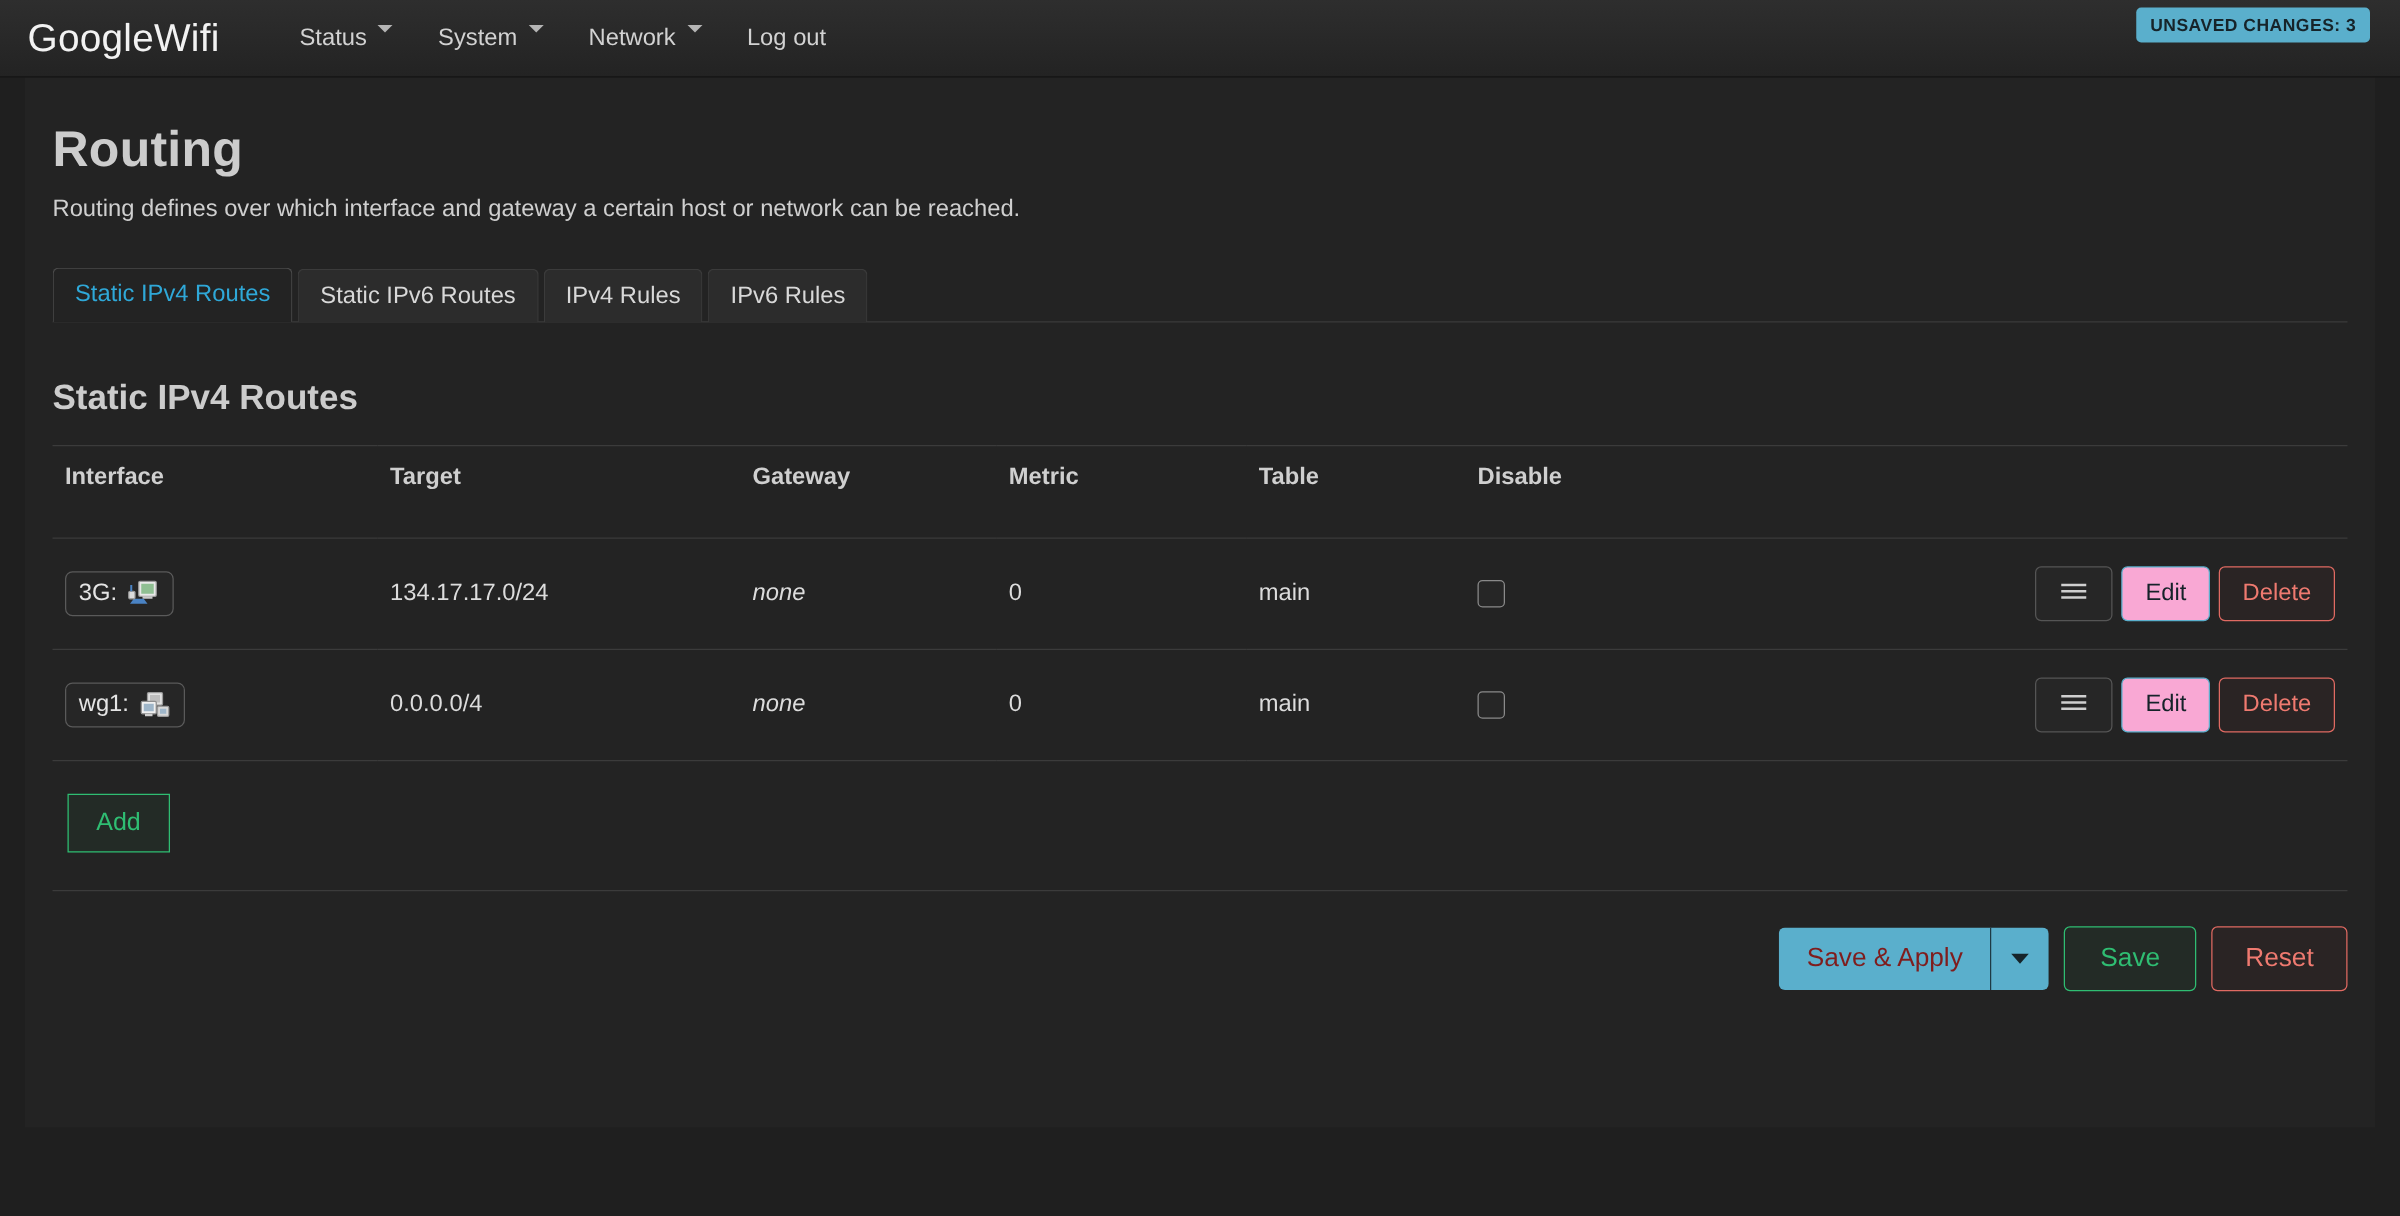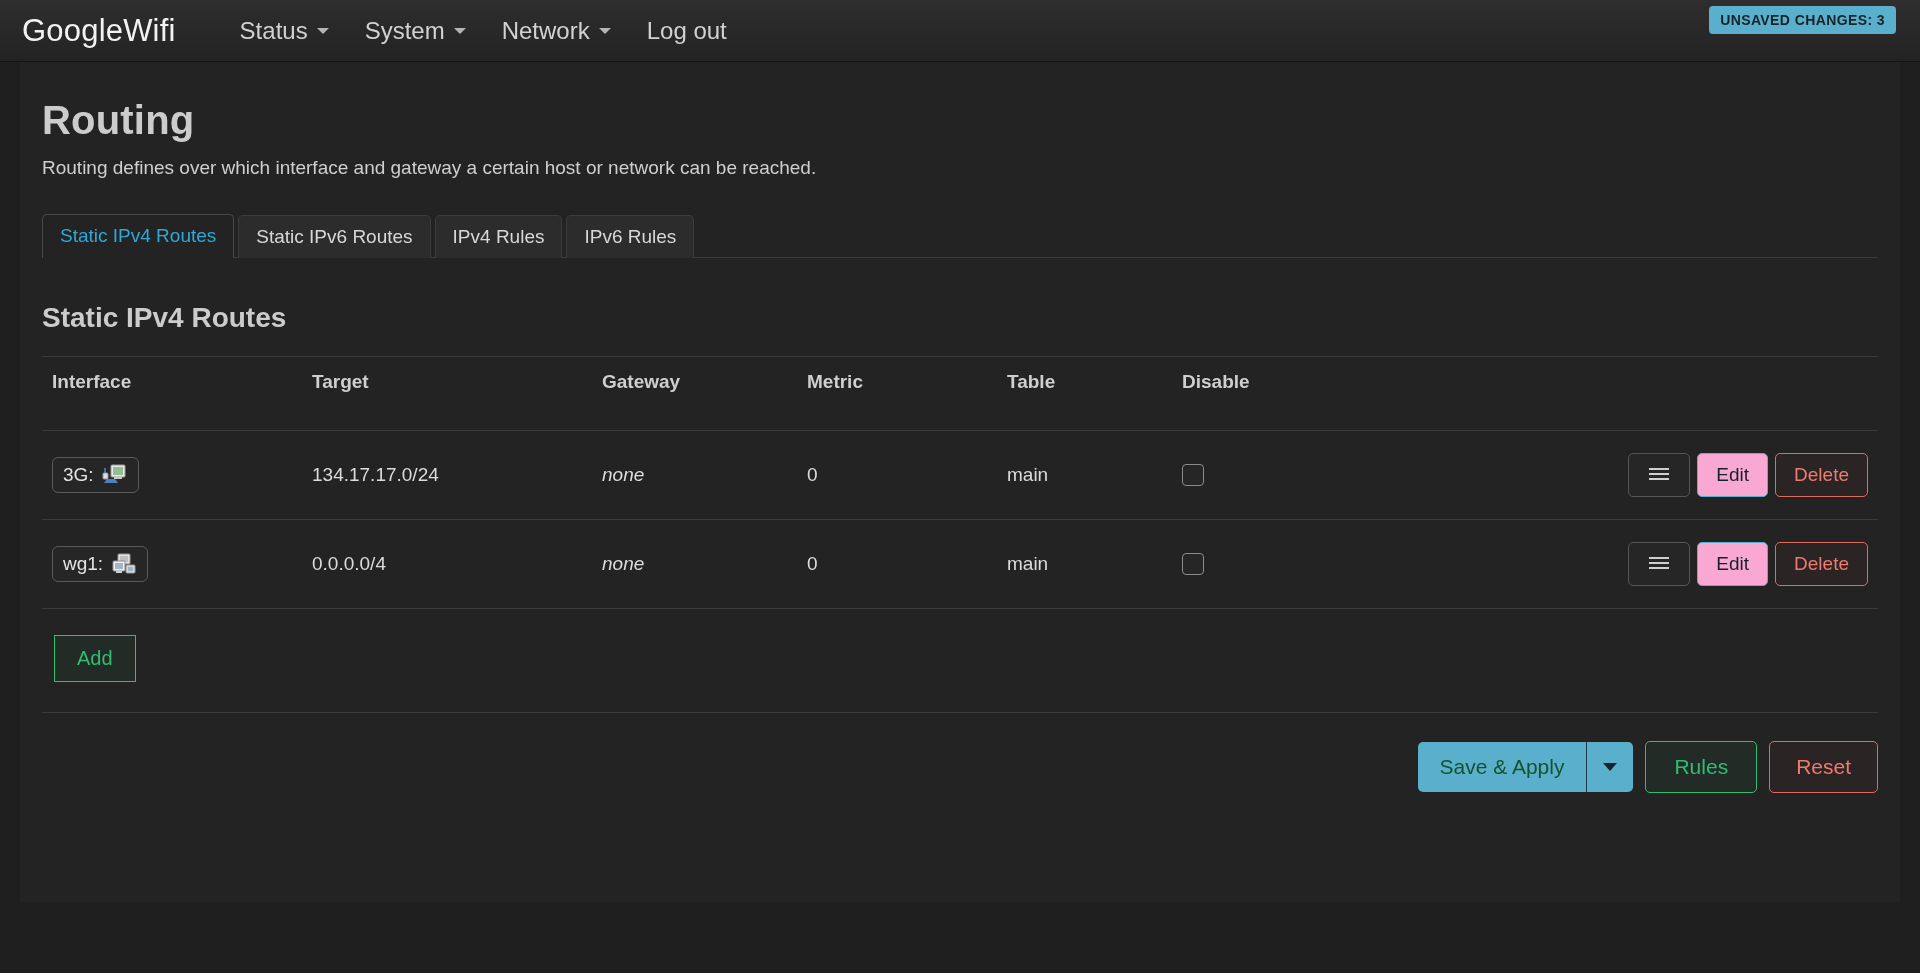--- a/index.html
+++ b/index.html
@@ -29,23 +29,22 @@
     font-size: 31px;
     color: #f2f2f2;
     letter-spacing: .2px;
     margin-right: 46px;
     white-space: nowrap;
     font-weight: 400;
   }
   .nav-items { display: flex; align-items: center; gap: 0; }
   .nav-item {
     display: flex;
-    align-items: center;
     gap: 9px;
-    font-size: 24px;
+    font-size: 19px;
     color: #d2d2d2;
     padding: 8px 18px;
     cursor: pointer;
     white-space: nowrap;
   }
   .caret {
     width: 0; height: 0;
     border-left: 6px solid transparent;
     border-right: 6px solid transparent;
     border-top: 6px solid #b4b4b4;
@@ -248,21 +247,21 @@
   }
   .split {
     display: inline-flex;
     align-items: stretch;
     border-radius: 5px;
     overflow: hidden;
   }
   .btn-saveapply {
     background: #5aafcc;
     border: none;
-    color: #14532d;
+    color: #7f1d1d;
     font-size: 21px;
     padding: 13px 22px;
     border-right: 1px solid #1d3a45;
     cursor: pointer;
     font-family: "Liberation Sans", sans-serif;
   }
   .btn-saveapply-caret {
     background: #5aafcc;
     border: none;
     padding: 13px 16px;
@@ -429,18 +428,18 @@
 
     <button class="btn-add">Add</button>
 
     <div class="footer">
       <span class="split">
         <button class="btn-saveapply">Save &amp; Apply</button>
         <button class="btn-saveapply-caret">
           <span class="caret-dark"></span>
         </button>
       </span>
-      <button class="btn-save-green">Rules</button>
+      <button class="btn-save-green">Save</button>
       <button class="btn-reset">Reset</button>
     </div>
 
   </div>
 </div>
 
 </body></html>

